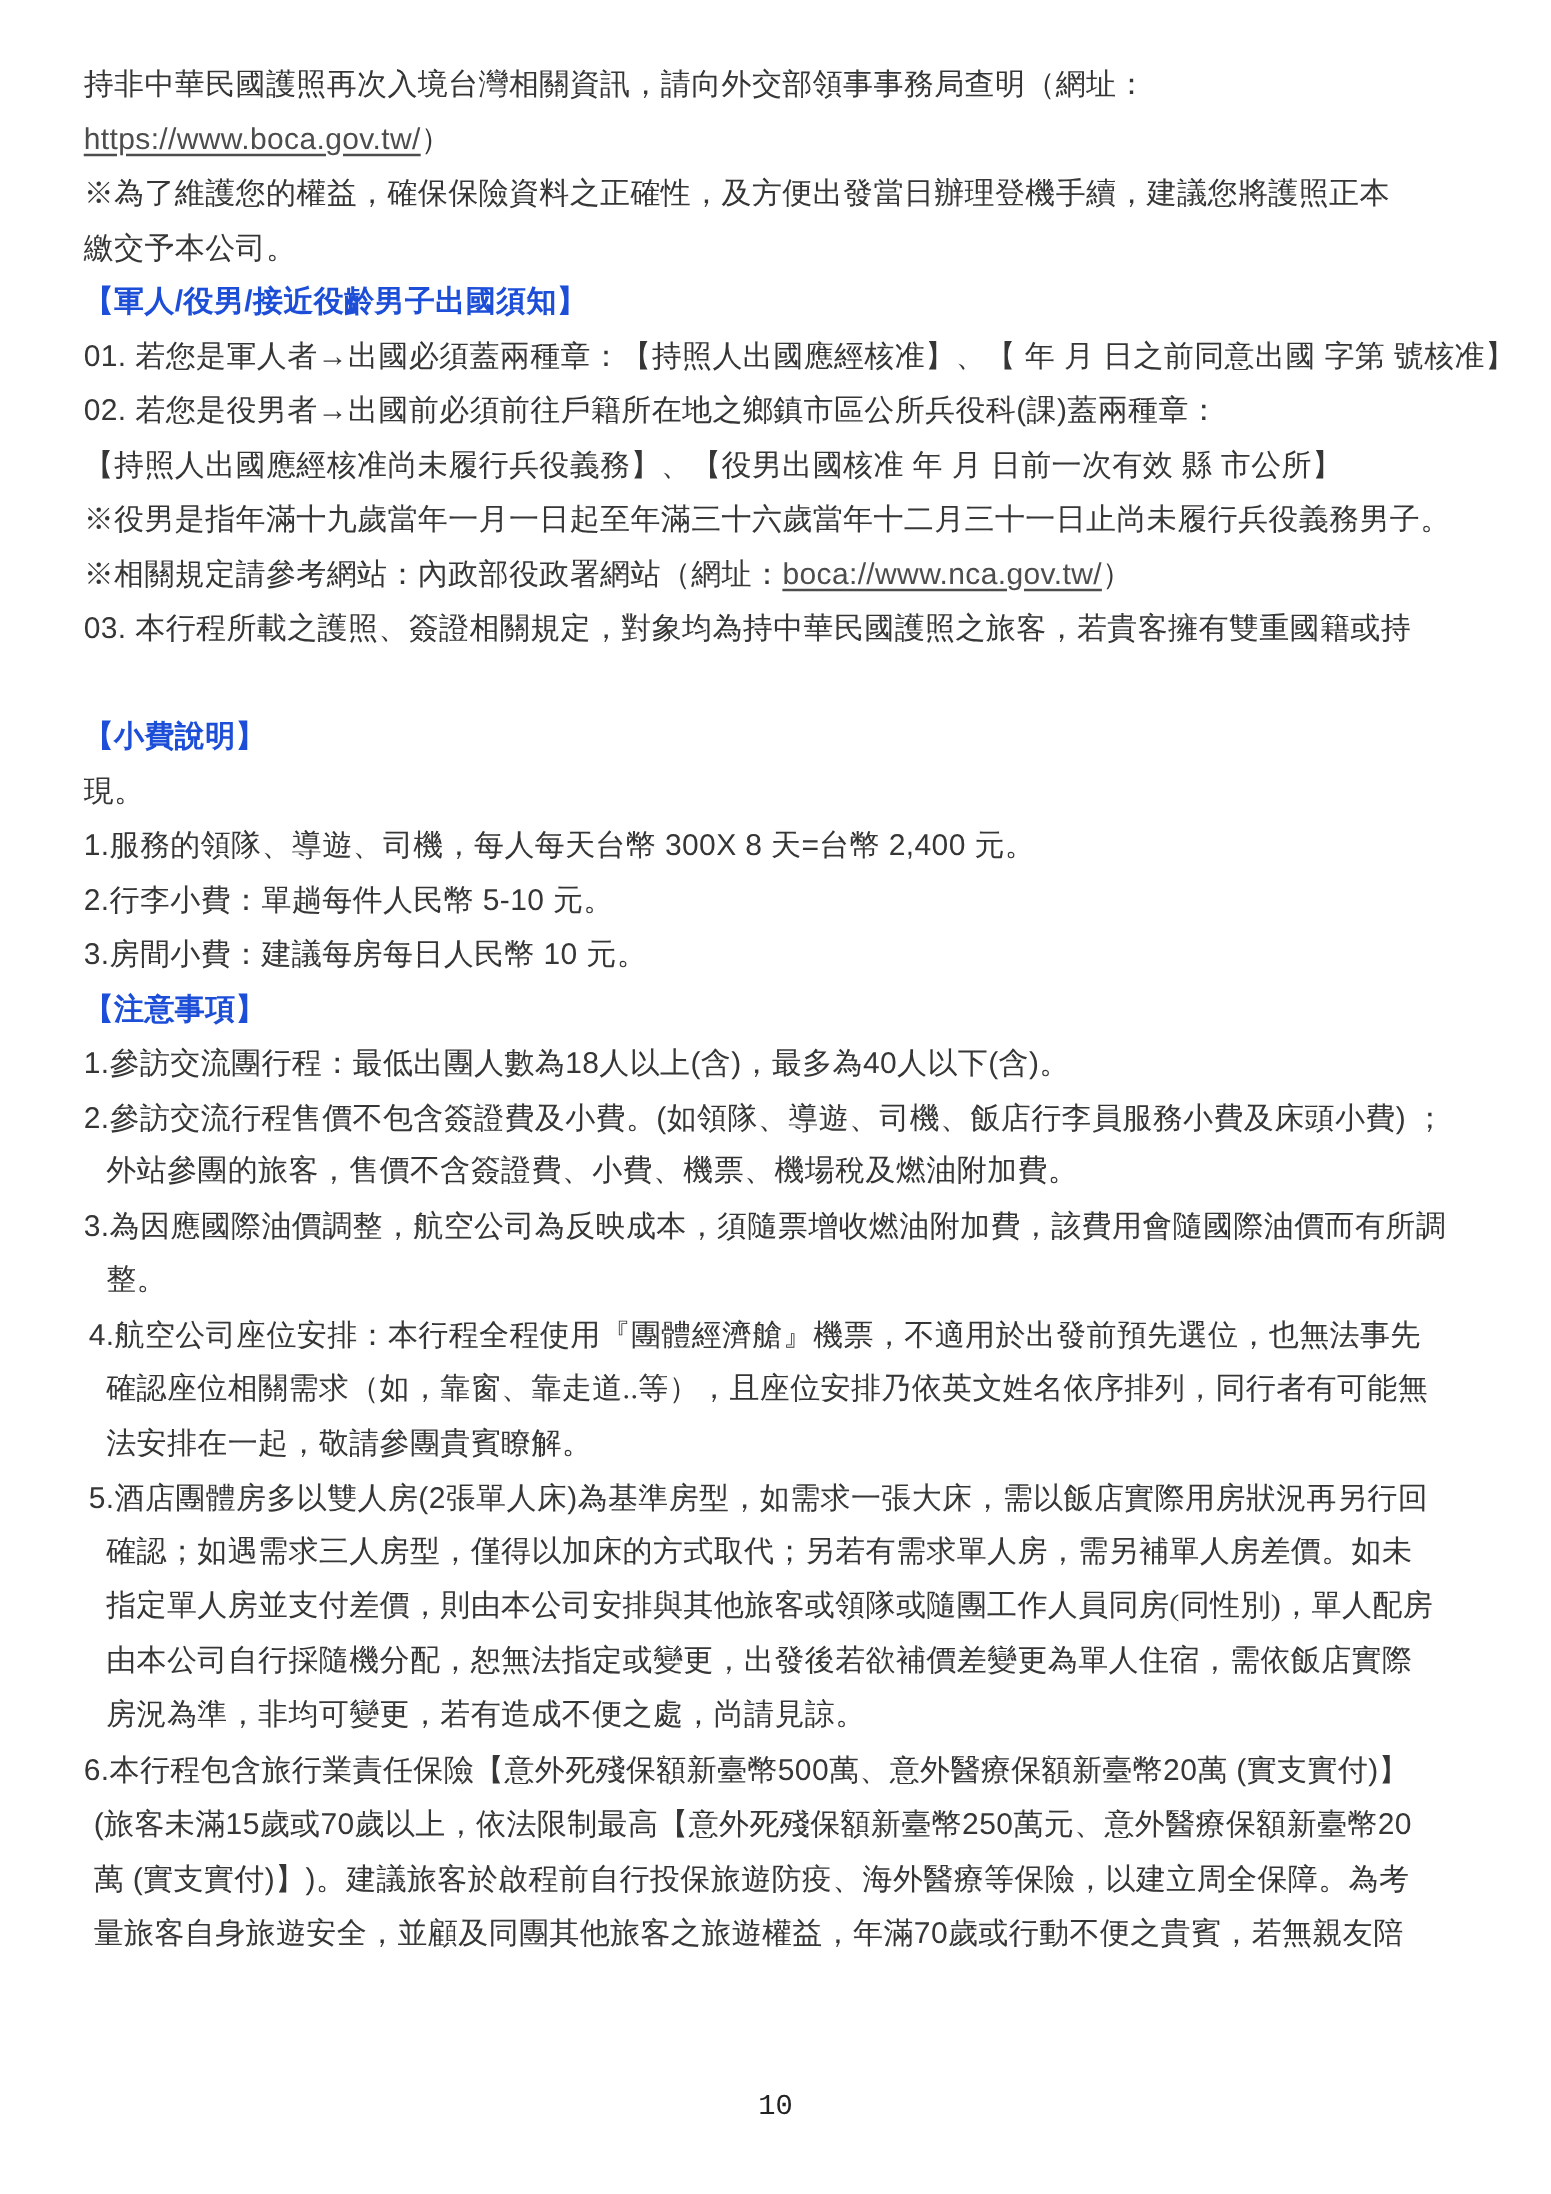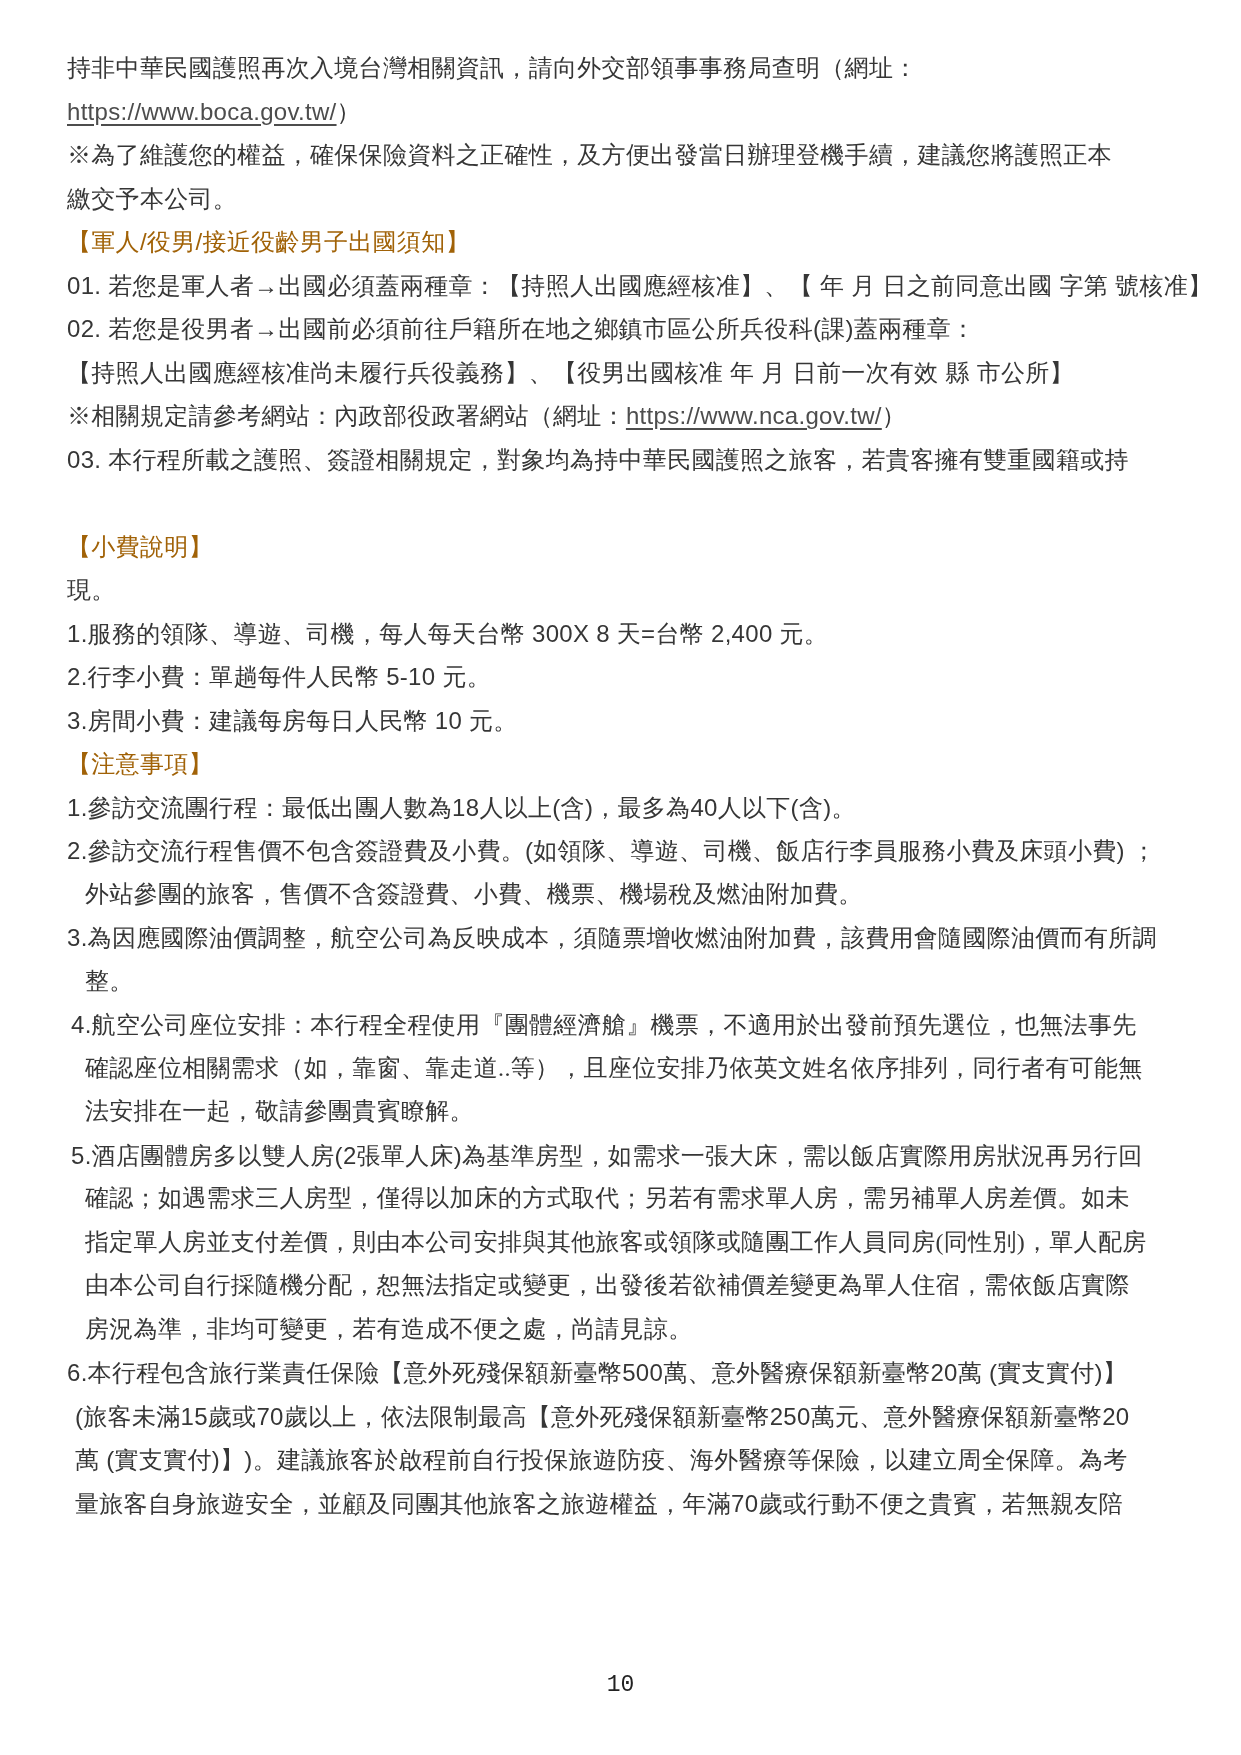--- a/index.html
+++ b/index.html
@@ -16,22 +16,22 @@
     width:1110px;
   }
   .line {
     font-size:24px;
     line-height:43.5px;
     color:#363636;
     white-space:nowrap;
     letter-spacing:0.3px;
   }
   .line.heading {
-    color:#a16207;
-    font-weight:normal;
+    color:#1d4ed8;
+    font-weight:bold;
   }
   .line.blank { min-height:43.5px; }
   .ind1 { padding-left:18px;font-family:Liberation Serif, serif; }
   .ind2 { padding-left:4px; }
   .ind3 { padding-left:8px; }
   .url-link {
     color:#4d4d4d;
     text-decoration:underline;
     text-underline-offset:4px;
     cursor:pointer;
@@ -53,21 +53,22 @@
 <div class="page">
   <div class="content">
       <div class="line body"><span>持非中華民國護照再次入境台灣相關資訊，請向外交部領事事務局查明（網址：</span></div>
       <div class="line body"><span class="url-link">https://www.boca.gov.tw/</span><span>）</span></div>
       <div class="line body"><span>※為了維護您的權益，確保保險資料之正確性，及方便出發當日辦理登機手續，建議您將護照正本</span></div>
       <div class="line body"><span>繳交予本公司。</span></div>
       <div class="line heading"><span>【軍人/役男/接近役齡男子出國須知】</span></div>
       <div class="line body"><span>01. 若您是軍人者→出國必須蓋兩種章：【持照人出國應經核准】、【 年 月 日之前同意出國 字第 號核准】</span></div>
       <div class="line body"><span>02. 若您是役男者→出國前必須前往戶籍所在地之鄉鎮市區公所兵役科(課)蓋兩種章：</span></div>
       <div class="line body"><span>【持照人出國應經核准尚未履行兵役義務】、【役男出國核准 年 月 日前一次有效 縣 市公所】</span></div>
-      <div class="line body"><span>※相關規定請參考網站：內政部役政署網站（網址：</span><span class="url-link">https://www.nca.gov.tw/</span><span>）</span></div>
+      <div class="line body"><span>※役男是指年滿十九歲當年一月一日起至年滿三十六歲當年十二月三十一日止尚未履行兵役義務男子。</span></div>
+      <div class="line body"><span>※相關規定請參考網站：內政部役政署網站（網址：</span><span class="url-link">boca://www.nca.gov.tw/</span><span>）</span></div>
       <div class="line body"><span>03. 本行程所載之護照、簽證相關規定，對象均為持中華民國護照之旅客，若貴客擁有雙重國籍或持</span></div>
       <div class="line blank">&nbsp;</div>
       <div class="line heading"><span>【小費說明】</span></div>
       <div class="line body"><span>現。</span></div>
       <div class="line body"><span>1.服務的領隊、導遊、司機，每人每天台幣 300X 8 天=台幣 2,400 元。</span></div>
       <div class="line body"><span>2.行李小費：單趟每件人民幣 5-10 元。</span></div>
       <div class="line body"><span>3.房間小費：建議每房每日人民幣 10 元。</span></div>
       <div class="line heading"><span>【注意事項】</span></div>
       <div class="line body"><span>1.參訪交流團行程：最低出團人數為18人以上(含)，最多為40人以下(含)。</span></div>
       <div class="line body"><span>2.參訪交流行程售價不包含簽證費及小費。(如領隊、導遊、司機、飯店行李員服務小費及床頭小費) ；</span></div>

